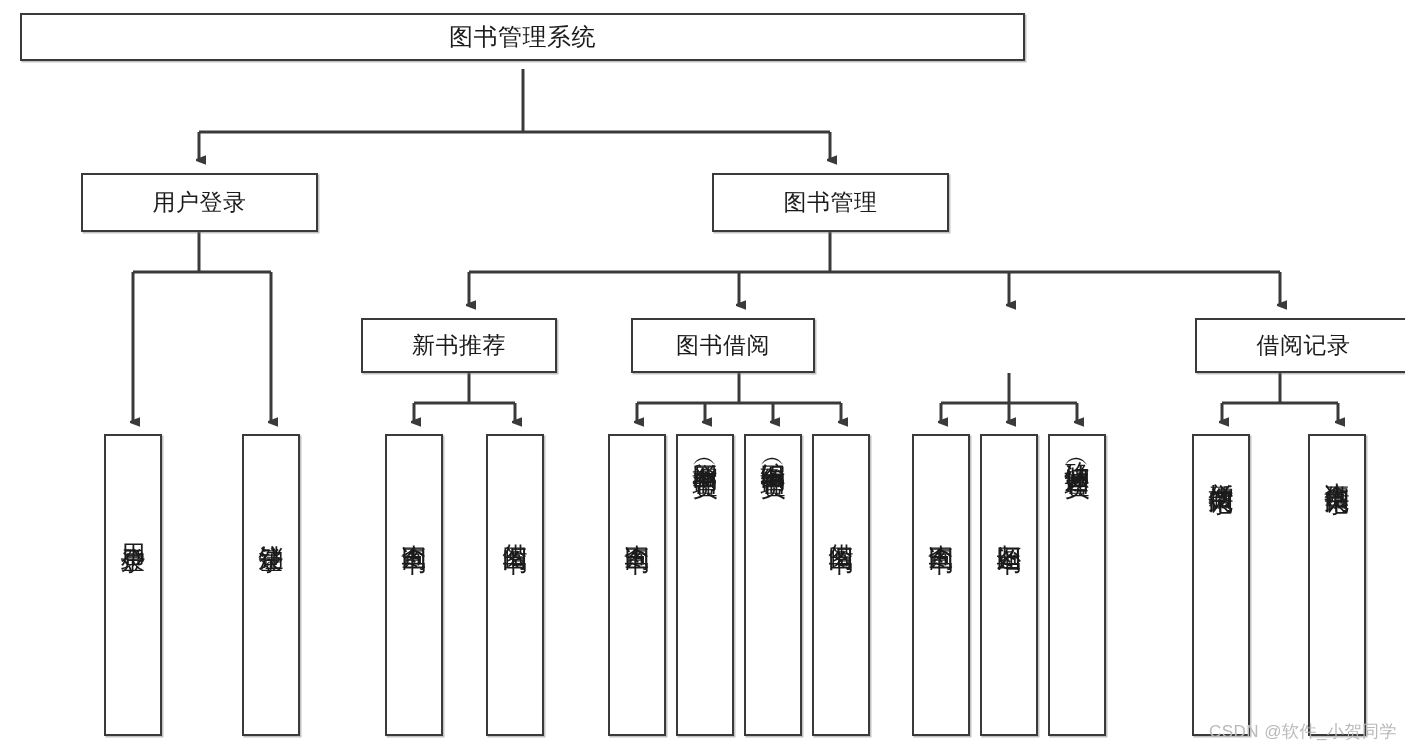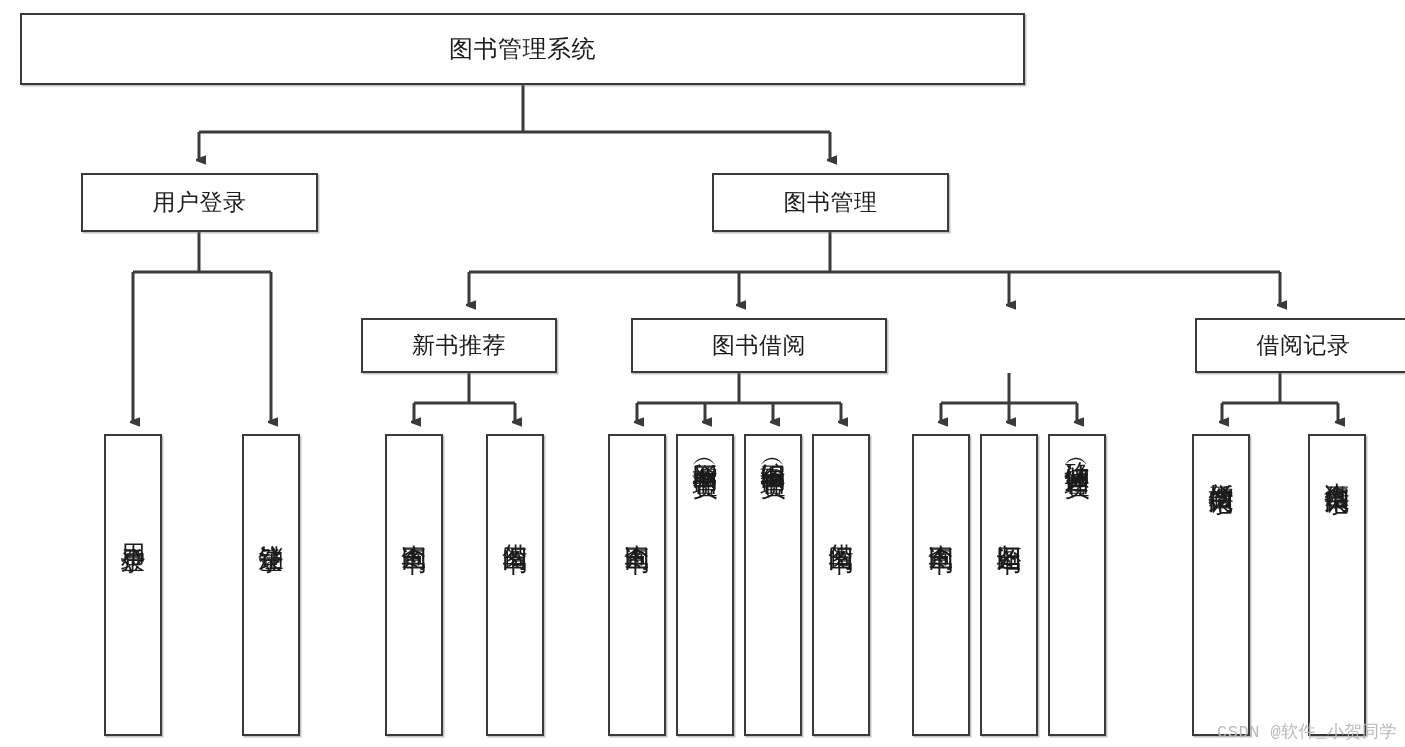--- a/index.html
+++ b/index.html
@@ -63,21 +63,21 @@
   .v-node.upper .lbl { margin-top: 26px; }
 
   .watermark {
     position: absolute;
     right: 8px;
     bottom: 4px;
     font-size: 17px;
     color: #b9b9b9;
     letter-spacing: 0.5px;
     white-space: nowrap;
-    font-family: Liberation Mono, monospace;
+    font-family: Liberation Sans, sans-serif;
   }
 </style>
 </head>
 <body>
 
 <div id="canvas">
 
   <svg class="connectors" viewBox="0 0 1405 747" xmlns="http://www.w3.org/2000/svg">
     <defs>
       <marker id="arrow" markerWidth="10" markerHeight="10" refX="4.8" refY="7.4" orient="auto" markerUnits="userSpaceOnUse">
@@ -121,37 +121,37 @@
       <path d="M1009,403 L1009,422" marker-end="url(#arrow)"></path>
       <path d="M1077,403 L1077,422" marker-end="url(#arrow)"></path>
 
       <path d="M1280,373 L1280,403"></path>
       <path d="M1222,403 L1338,403"></path>
       <path d="M1222,403 L1222,422" marker-end="url(#arrow)"></path>
       <path d="M1338,403 L1338,422" marker-end="url(#arrow)"></path>
     </g>
   </svg>
 
-  <div class="node h-node root" style="left:20px; top:13px; width:1005px; height:72px;">
+  <div class="node h-node root" style="left:20px; top:13px; width:1005px; height:48px;">
     <span class="lbl">图书管理系统</span>
   </div>
 
   <div class="node h-node" style="left:81px; top:173px; width:237px; height:59px;">
     <span class="lbl">用户登录</span>
   </div>
 
   <div class="node h-node" style="left:712px; top:173px; width:237px; height:59px;">
     <span class="lbl">图书管理</span>
   </div>
 
   <div class="node h-node" style="left:361px; top:318px; width:196px; height:55px;">
     <span class="lbl">新书推荐</span>
   </div>
 
-  <div class="node h-node" style="left:631px; top:318px; width:256px; height:55px;">
+  <div class="node h-node" style="left:631px; top:318px; width:184px; height:55px;">
     <span class="lbl">图书借阅</span>
   </div>
 
 
   <div class="node h-node" style="left:1172px; top:318px; width:217px; height:55px;margin-left:23px;">
     <span class="lbl">借阅记录</span>
   </div>
 
   <div class="node v-node mid" style="left:104px; top:434px; width:58px; height:302px;">
     <span class="lbl">用户登录</span>

